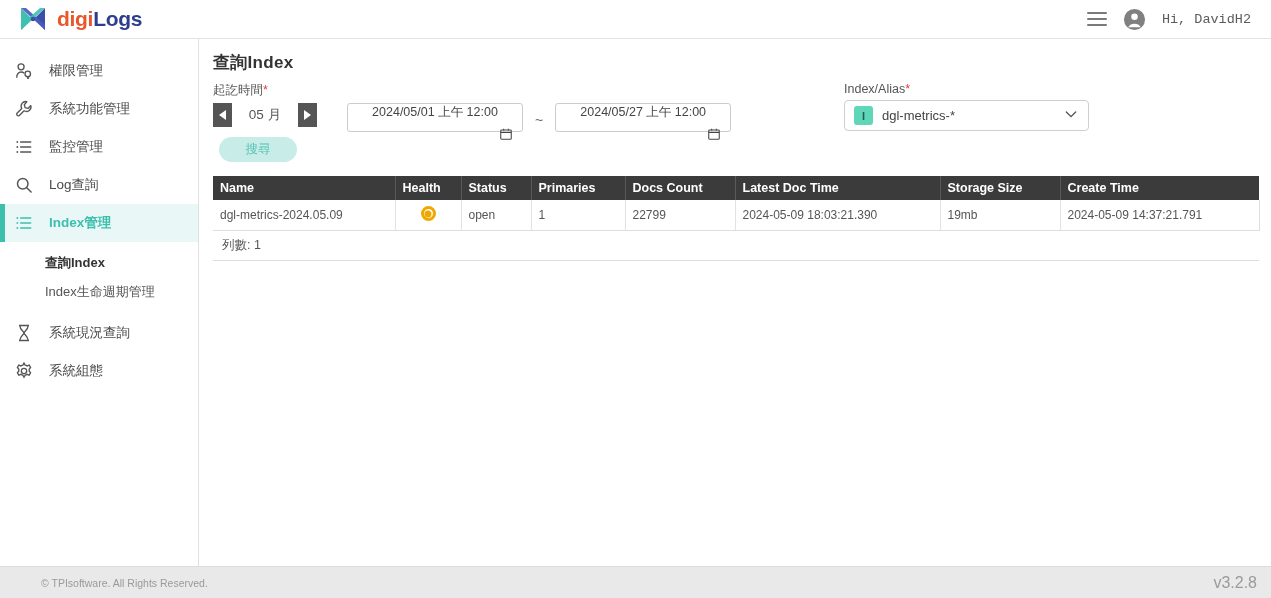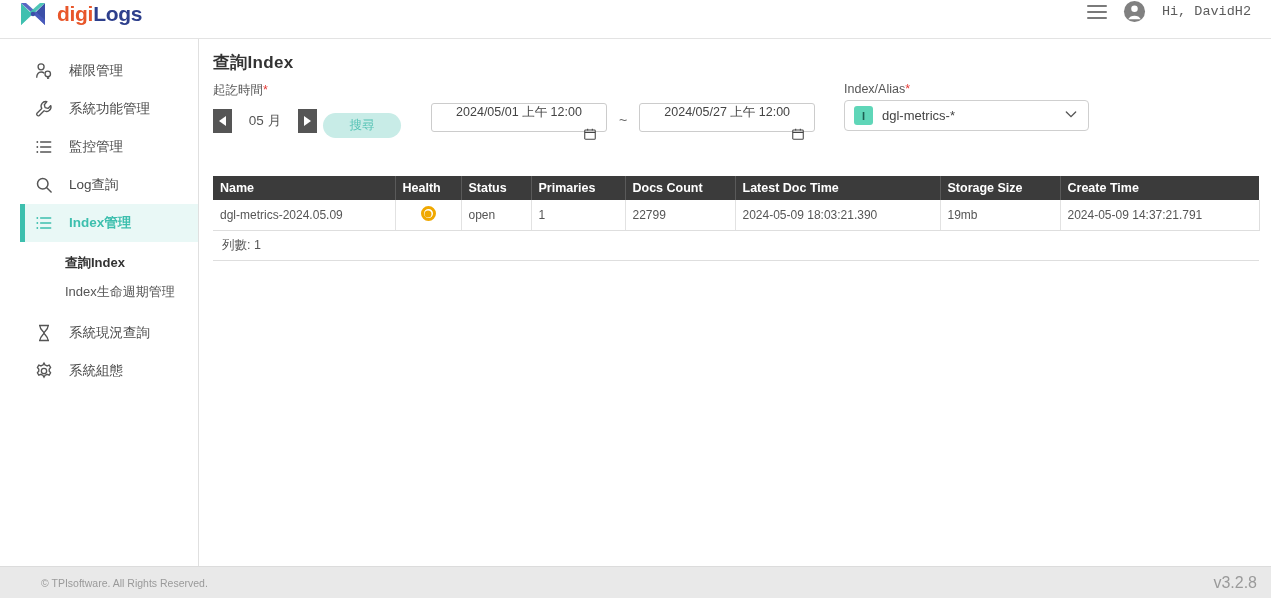--- a/index.html
+++ b/index.html
@@ -9,21 +9,21 @@
     background: #ffffff;
     overflow: hidden;
   }
   .app { position: relative; width: 1271px; height: 598px; }
 
   
   .topbar {
     position: absolute; top: 0; left: 0; width: 1271px; height: 39px;
     background: #ffffff;
     border-bottom: 1px solid #e3e3e3;
-    display: flex; align-items: flex-start;
+    display: flex; align-items: center;
   }
   .brand { display: flex; align-items: center; gap: 9px; padding-left: 18px; width: 200px; }
   .brand-logo { width: 30px; height: 28px; }
   .brand-text { font-size: 21px; font-weight: bold; letter-spacing: -0.3px; }
   .brand-text .d1 { color: #e8562a; }
   .brand-text .d2 { color: #2d3f8c; }
 
   .topbar-right {
     margin-left: auto; display: flex; align-items: center; gap: 16px;
     padding-right: 20px;
@@ -33,21 +33,20 @@
     justify-content: space-between; cursor: pointer; }
   .hamburger span { display: block; height: 2px; background: #7a7a7a; border-radius: 1px; }
   .avatar-icon { width: 23px; height: 23px; }
   .greeting { font-size: 13.5px; color: #5b5b5b; }
 
   
   .sidebar {
     position: absolute; top: 39px; left: 0; width: 199px; height: 543px;
     background: #ffffff; border-right: 1px solid #e0e0e0;
     padding-top: 13px;
-    padding-left: 20px;
   }
   .nav-item {
     display: flex; align-items: center; height: 38px;
     padding-left: 13px; gap: 14px; cursor: pointer;
     position: relative;
   }
   .nav-item .ic { width: 22px; height: 22px; display: flex; align-items: center;
     justify-content: center; color: #555; flex: 0 0 22px; }
   .nav-item .lbl { font-size: 13.5px; color: #4a4a4a; }
   .nav-item.active { background: #e9f8f6; }
@@ -77,21 +76,21 @@
   }
   .filter-bar {
     position: relative; height: 98px; padding-left: 14px; padding-top: 8px;
   }
   .field-label { font-size: 12.5px; color: #555; margin-bottom: 4px; }
   .req { color: #e53935; }
 
   .date-group { display: flex; align-items: flex-start; }
   .date-row { display: flex; align-items: center; gap: 0; }
 
-  .stepper-col { display: flex; flex-direction: row; }
+  .stepper-col { display: flex; flex-direction: column; }
   .stepper { display: flex; align-items: center; }
   .arrow-btn {
     width: 19px; height: 24px; background: #555; border: none;
     display: flex; align-items: center; justify-content: center; cursor: pointer;
   }
   .arrow-btn .tri { width: 0; height: 0; border-top: 5px solid transparent;
     border-bottom: 5px solid transparent; }
   .arrow-btn.left .tri { border-right: 7px solid #fff; }
   .arrow-btn.right .tri { border-left: 7px solid #fff; }
   .month-val { font-size: 13.5px; color: #555; width: 66px; text-align: center; }

